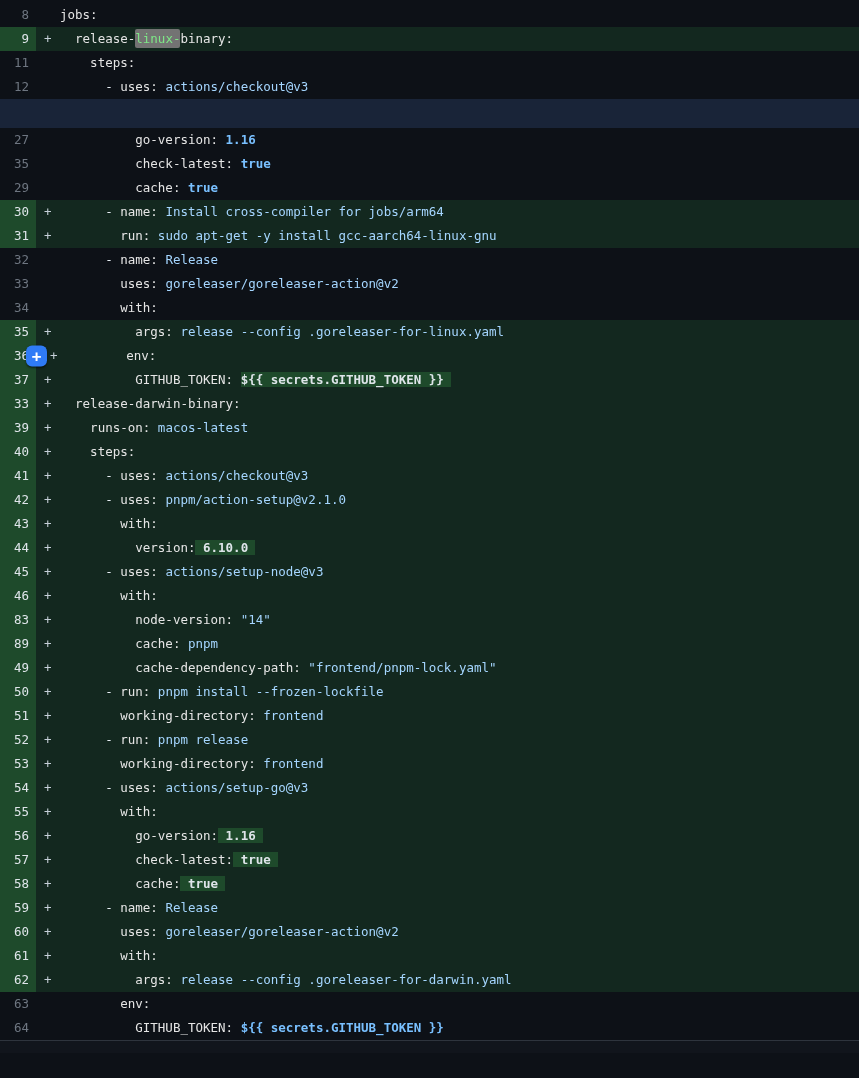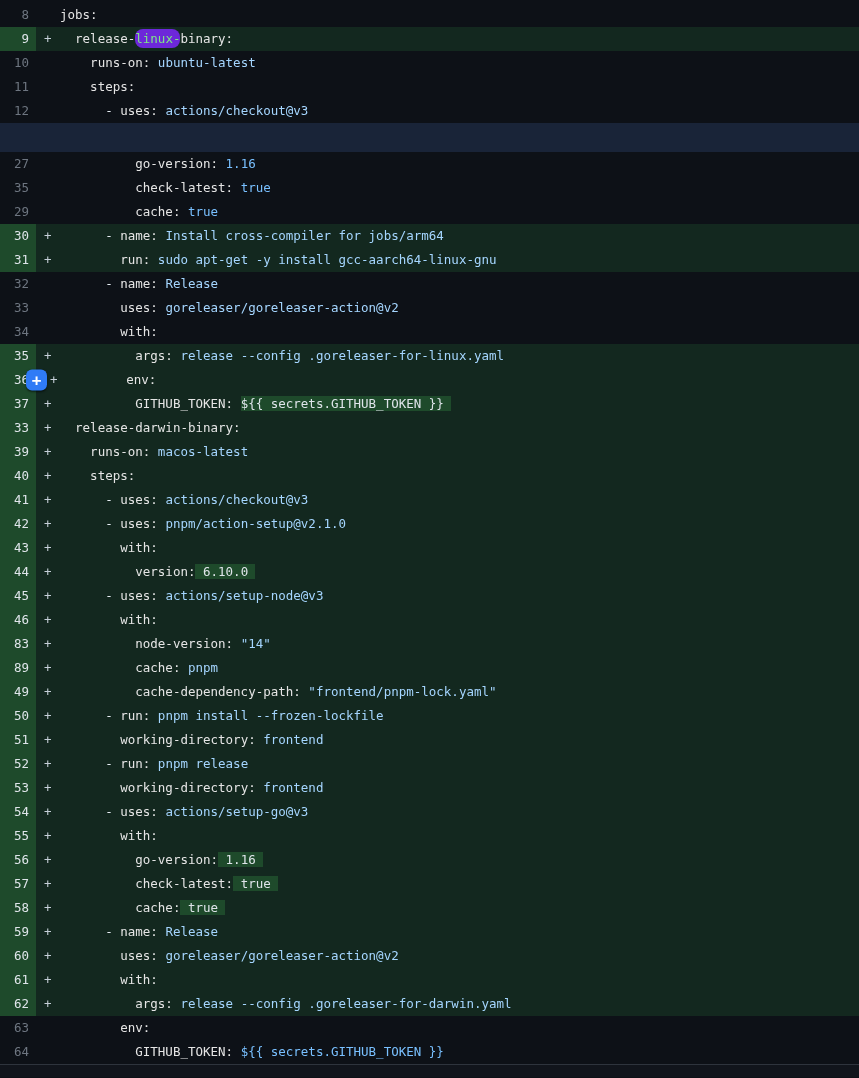--- a/index.html
+++ b/index.html
@@ -28,23 +28,23 @@
   }
   .row.added .num{background:#1e4a2b;color:#dfe5ea;}
   .marker{
     flex:none;width:24px;box-sizing:border-box;
     padding-left:8px;color:#c6d0d9;
   }
   .marker.shift{padding-left:14px;width:30px;}
   .code{flex:1;white-space:pre;}
   .seg.key{color:#e5e5e5;}
   .seg.str{color:#a5d6ff;}
-  .seg.num{color:#79c0ff;}
+  .seg.num{color:#79c0ff;font-weight:bold;}
   .seg.plain{color:#e6edf3;}
-  .seg.keyhl{color:#7ee787;background:#6d28d9;border-radius:8px;padding:2px 0;}
+  .seg.keyhl{color:#7ee787;background:#737373;border-radius:2px;padding:2px 0;}
   .add-comment-btn{
     position:absolute;left:26px;top:50%;
     transform:translateY(-50%);
     width:21px;height:21px;
     background:#2f7bf6;color:#ffffff;
     border:none;border-radius:6px;
     font-family:"DejaVu Sans Mono", monospace;
     font-size:16px;font-weight:bold;line-height:19px;
     text-align:center;padding:0;cursor:pointer;
     box-shadow:0 1px 2px rgba(0,0,0,0.5);
@@ -56,21 +56,20 @@
     background:#11151c;
   }
 </style>
 </head>
 <body>
 
 <div class="diff">
   <div>
       <div class="row context"><div class="num">8</div><div class="marker"></div><div class="code"><span class="seg key">jobs:</span></div></div>
       <div class="row added"><div class="num">9</div><div class="marker">+</div><div class="code"><span class="seg plain">  </span><span class="seg key">release-</span><span class="seg keyhl">linux-</span><span class="seg key">binary:</span></div></div>
-      <div class="row context"><div class="num">10</div><div class="marker"></div><div class="code"><span class="seg plain">    </span><span class="seg key">runs-on:</span><span class="seg str"> ubuntu-latest</span></div></div>
       <div class="row context"><div class="num">11</div><div class="marker"></div><div class="code"><span class="seg plain">    </span><span class="seg key">steps:</span></div></div>
       <div class="row context"><div class="num">12</div><div class="marker"></div><div class="code"><span class="seg plain">      - </span><span class="seg key">uses:</span><span class="seg str"> actions/checkout@v3</span></div></div>
       <div class="row expander"></div>
       <div class="row context"><div class="num">27</div><div class="marker"></div><div class="code"><span class="seg plain">          </span><span class="seg key">go-version:</span><span class="seg num"> 1.16</span></div></div>
       <div class="row context"><div class="num">35</div><div class="marker"></div><div class="code"><span class="seg plain">          </span><span class="seg key">check-latest:</span><span class="seg num"> true</span></div></div>
       <div class="row context"><div class="num">29</div><div class="marker"></div><div class="code"><span class="seg plain">          </span><span class="seg key">cache:</span><span class="seg num"> true</span></div></div>
       <div class="row added"><div class="num">30</div><div class="marker">+</div><div class="code"><span class="seg plain">      - </span><span class="seg key">name:</span><span class="seg str"> Install cross-compiler for jobs/arm64</span></div></div>
       <div class="row added"><div class="num">31</div><div class="marker">+</div><div class="code"><span class="seg plain">        </span><span class="seg key">run:</span><span class="seg str"> sudo apt-get -y install gcc-aarch64-linux-gnu</span></div></div>
       <div class="row context"><div class="num">32</div><div class="marker"></div><div class="code"><span class="seg plain">      - </span><span class="seg key">name:</span><span class="seg str"> Release</span></div></div>
       <div class="row context"><div class="num">33</div><div class="marker"></div><div class="code"><span class="seg plain">        </span><span class="seg key">uses:</span><span class="seg str"> goreleaser/goreleaser-action@v2</span></div></div>

